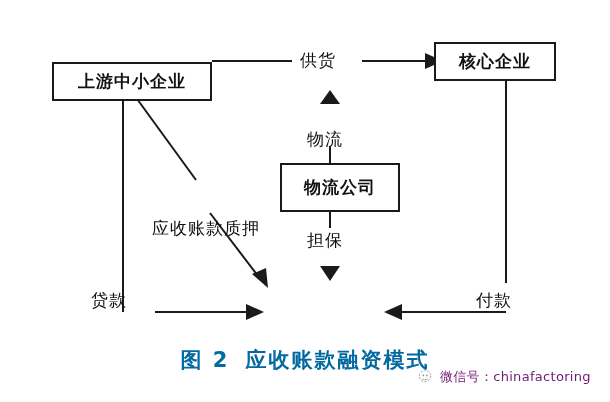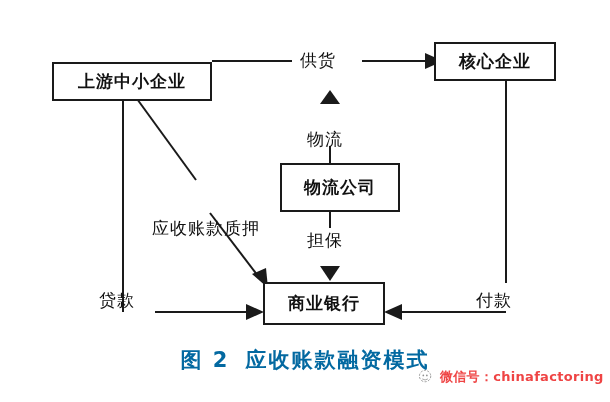--- a/index.html
+++ b/index.html
@@ -58,21 +58,21 @@
     font-size: 17px;
   }
   #node-commercial-bank {
     left: 263px; top: 282px; width: 122px; height: 43px;
     font-size: 17px;
   }
   #label-supply { left: 300px; top: 49px; font-size: 17px; }
   #label-logistics { left: 307px; top: 110px; font-size: 17px; margin-top: 18px; }
   #label-guarantee { left: 307px; top: 229px; font-size: 17px; text-align: right; }
   #label-ar-pledge { left: 152px; top: 181px; font-size: 17px; margin-top: 36px; }
-  #label-loan { left: 99px; top: 289px; font-size: 17px; }
+  #label-loan { left: 91px; top: 289px; font-size: 17px; }
   #label-payment { left: 476px; top: 289px; font-size: 17px; }
 
   #figure-caption {
     position: absolute;
     left: 0;
     top: 346px;
     width: 610px;
     text-align: center;
     color: #0369a1;
     font-size: 21px;
@@ -85,21 +85,21 @@
     position: absolute;
     left: 418px;
     top: 368px;
     display: flex;
     align-items: center;
     gap: 5px;
     color: #8c8c8c;
     font-size: 13px;
     letter-spacing: 0.3px;
   }
-  #watermark .wm-text { color: #ef4444; font-weight: bold; }
+  #watermark .wm-text { color: #701a75; }
   #wechat-logo {
     width: 17px; height: 17px;
     flex: 0 0 auto;
   }
 </style>
 </head>
 <body>
 
 <div id="page">
 
@@ -140,23 +140,20 @@
   </div>
 
   <div class="node-box" id="node-logistics-company">
     <span>物流公司</span>
   </div>
 
   <div class="node-box" id="node-core-enterprise">
     <span>核心企业</span>
   </div>
 
-  <div class="node-box" id="node-commercial-bank">
-    <span>商业银行</span>
-  </div>
 
   <div class="edge-label" id="label-supply">供货</div>
 
   <div class="edge-label" id="label-logistics">物流</div>
 
   <div class="edge-label" id="label-guarantee">担保</div>
 
   <div class="edge-label" id="label-ar-pledge">应收账款质押</div>
 
   <div class="edge-label" id="label-loan">贷款</div>

